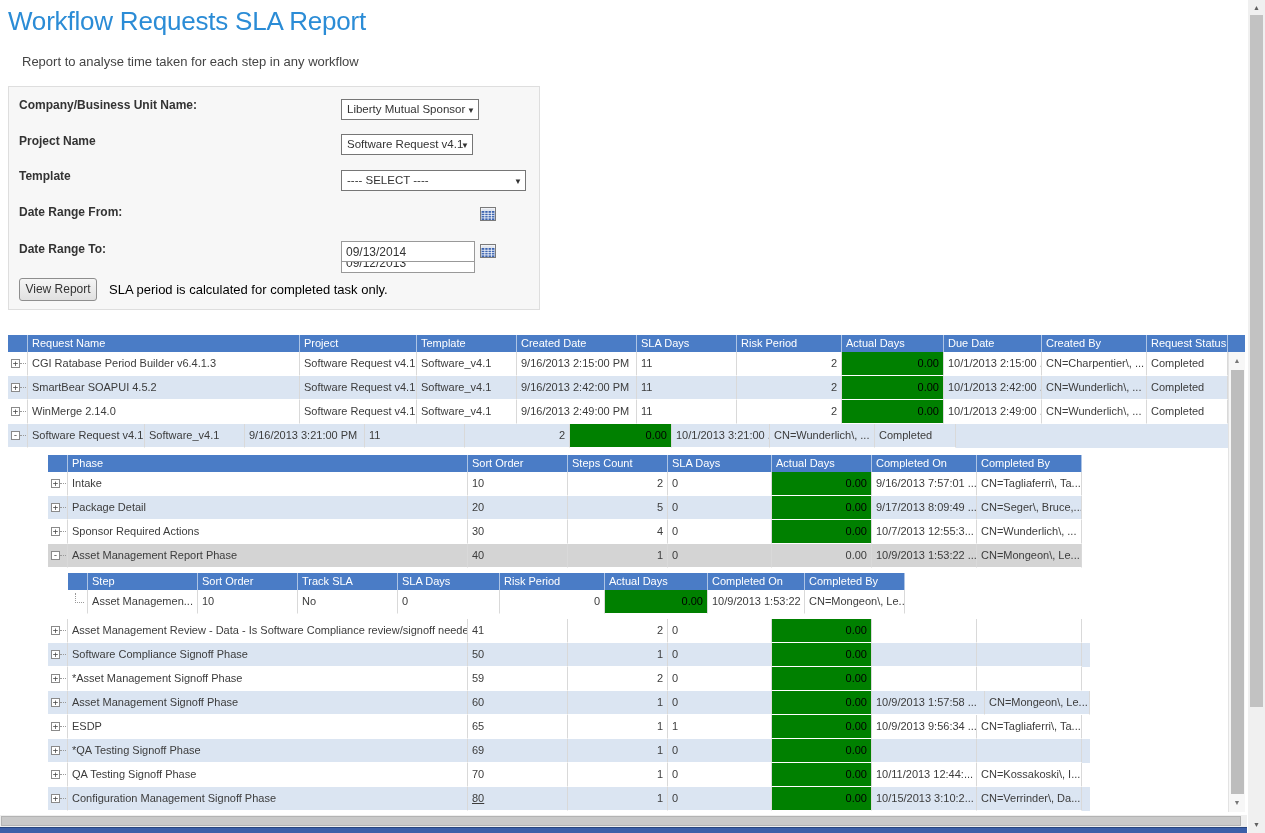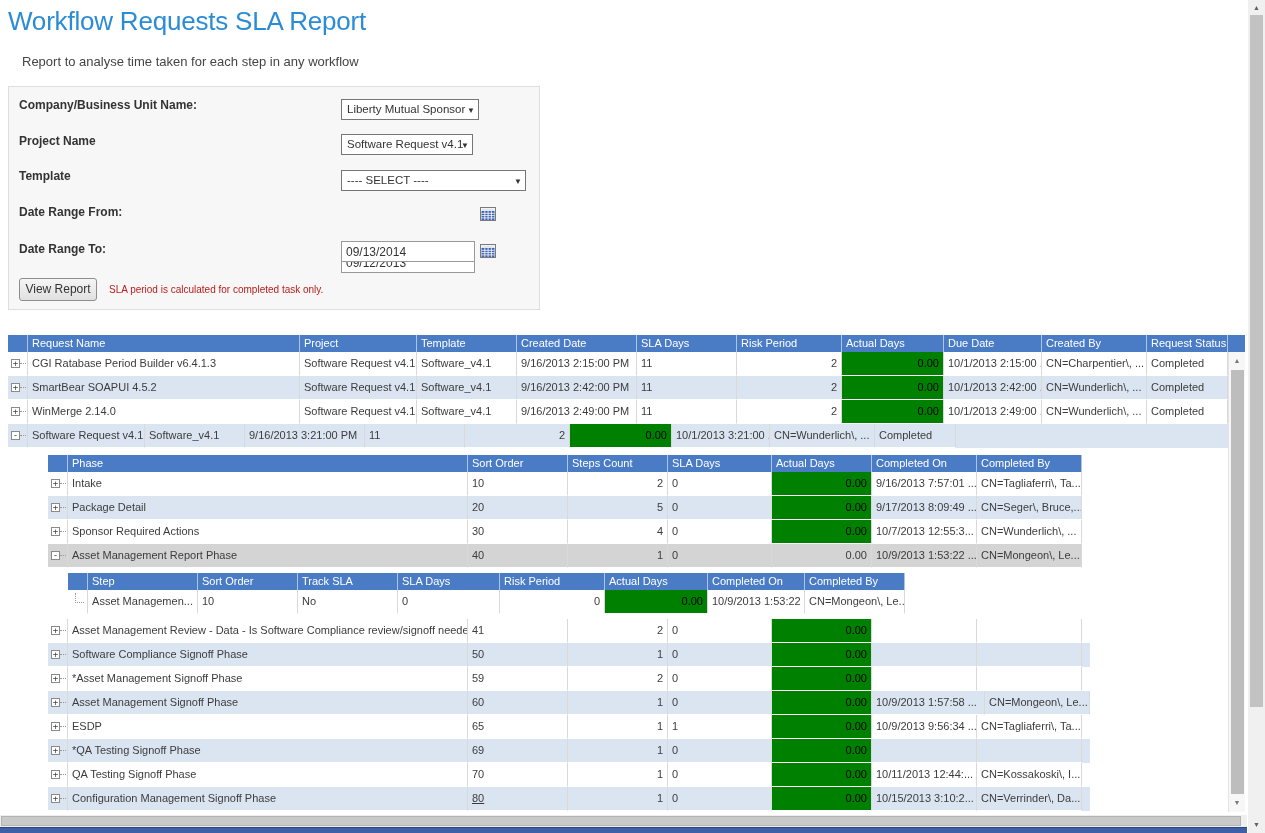--- a/index.html
+++ b/index.html
@@ -16,21 +16,21 @@
   .flabel{position:absolute;left:10px;font-size:12px;font-weight:bold;color:#333;white-space:nowrap}
   .select{position:absolute;height:21px;border:1px solid #767676;background:#fff;font-size:11.5px;
           line-height:19px;padding:0 16px 0 5px;color:#333;cursor:pointer;white-space:nowrap}
   .select .arrow{position:absolute;right:3px;top:0;font-size:8px;line-height:21px;color:#333}
   .tinput{position:absolute;height:21px;width:134px;border:1px solid #999;background:#fff;
           font-size:12px;padding:0 4px;color:#333;font-family:"Liberation Sans",sans-serif}
   .calbtn{position:absolute;width:17px;height:16px;cursor:pointer;background:transparent;border:none}
   .btn{position:absolute;left:10px;top:191px;width:78px;height:23px;
        background:linear-gradient(#f5f5f5,#e0e0e0);border:1px solid #8e8e8e;border-radius:3px;
        font-size:12px;color:#333;text-align:center;line-height:21px;cursor:pointer}
-  .note{position:absolute;left:100px;top:191px;font-size:10px;line-height:23px;color:#b91c1c;white-space:nowrap}
+  .note{position:absolute;left:100px;top:191px;font-size:13px;line-height:23px;color:#000000;white-space:nowrap}
 
   .tbl{position:absolute}
   .hrow,.row{display:flex;white-space:nowrap}
   .hrow{height:17px;background:var(--header-blue,#4a7cc6)}
   .hcell{height:17px;line-height:16px;color:#fff;font-size:11px;padding:0 4px;
          border-right:1px solid rgba(255,255,255,.55);overflow:hidden;flex:none}
   .hcell.stub{padding:0}
   .row{height:24px;background:#fff}
   .row.alt{background:var(--row-alt,#dbe5f2)}
   .row.sel{background:var(--selected-gray,#d4d4d4)}

